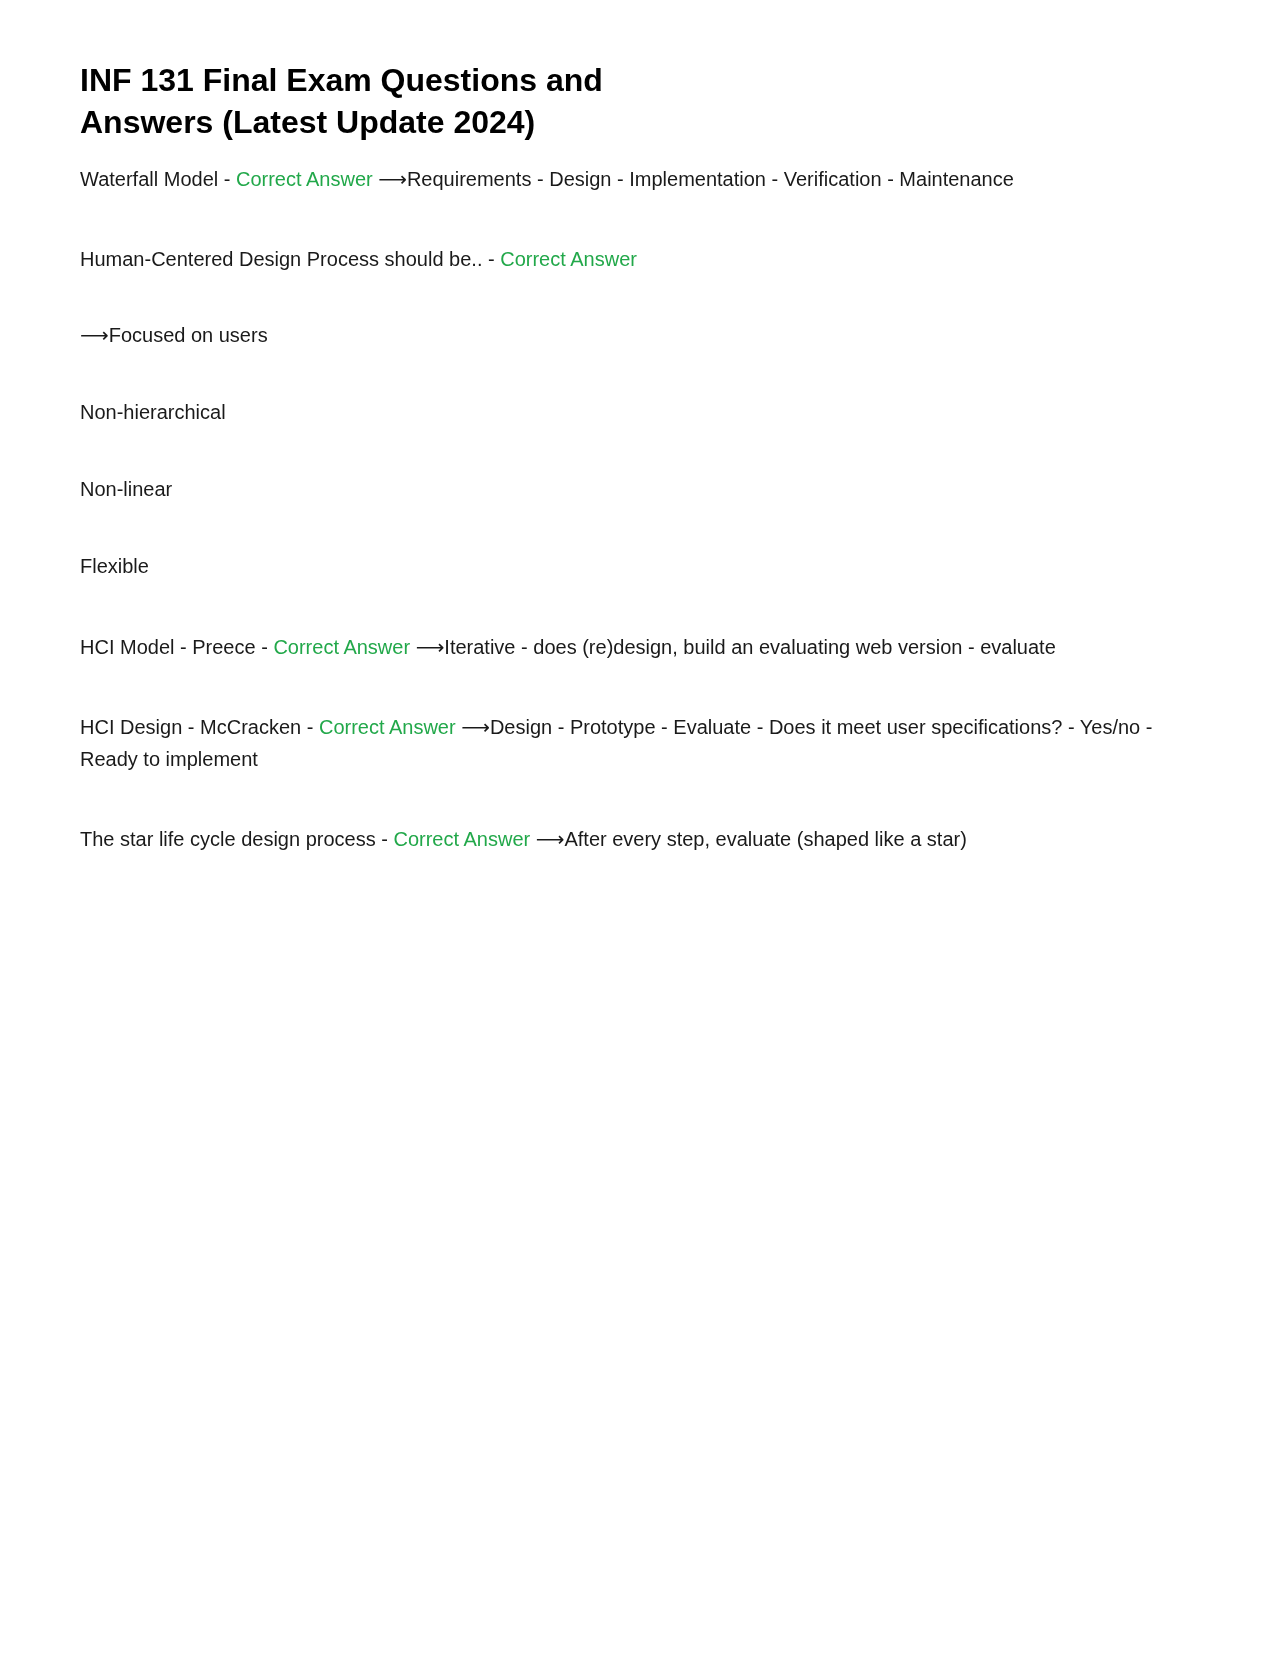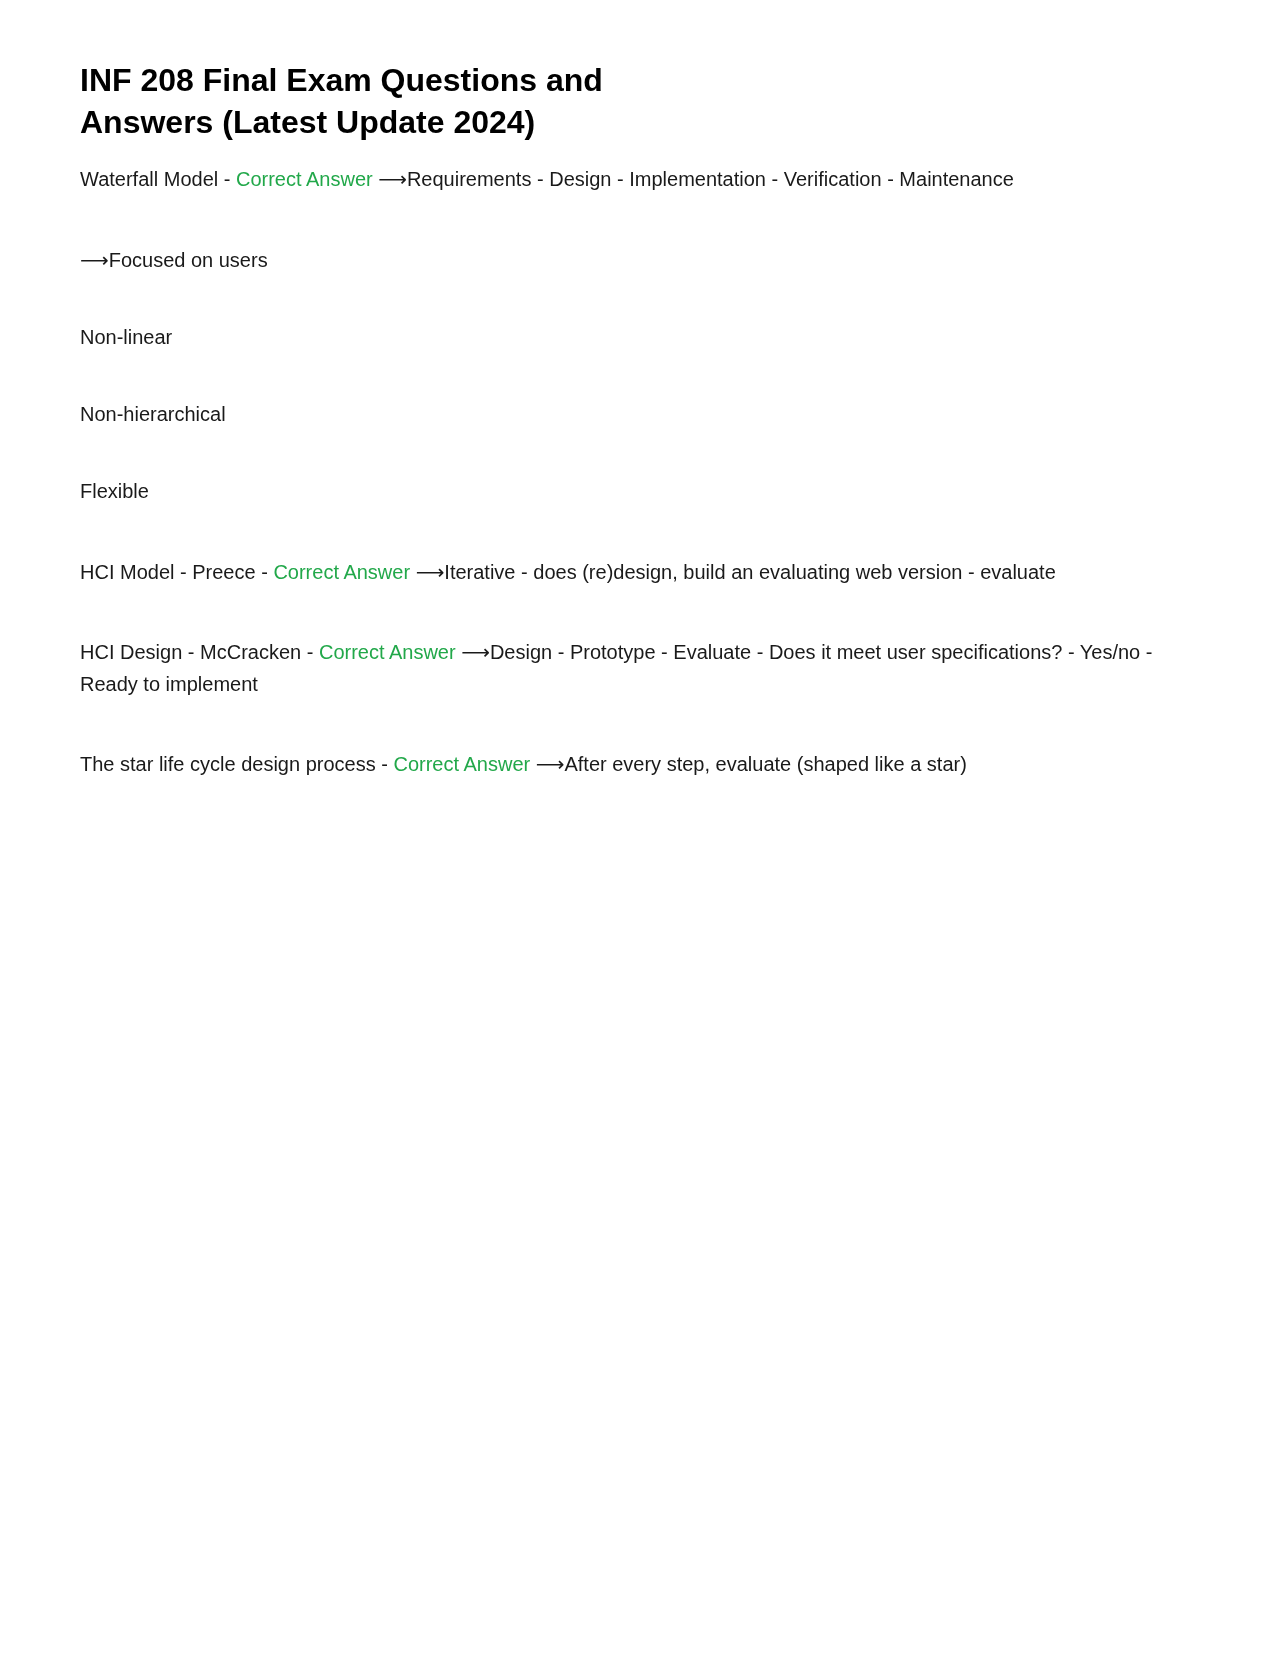--- a/index.html
+++ b/index.html
@@ -52,35 +52,38 @@
       color: #1a1a1a;
       line-height: 1.7;
       margin-bottom: 2px;
       margin-top: 43px;
     }
   </style>
 </head>
 <body>
 
 <h1 class="page-title">
-  <span>INF 208 Final Exam Questions and</span><br>
+  <span>INF 131 Final Exam Questions and</span><br>
   <span>Answers (Latest Update 2024)</span>
 </h1>
 
 <div class="question-block">
   <p class="question-text">
     <span>Waterfall Model - </span><span class="correct-answer-label">Correct Answer</span> <span>⟶</span><span>Requirements - Design - Implementation - Verification - Maintenance</span>
   </p>
 </div>
 
 <div class="question-block">
+  <p class="question-text">
+    <span>Human-Centered Design Process should be.. - </span><span class="correct-answer-label">Correct Answer</span>
+  </p>
   <ul class="answer-list">
     <li>⟶Focused on users</li>
+    <li>Non-hierarchical</li>
     <li>Non-linear</li>
-    <li>Non-hierarchical</li>
     <li>Flexible</li>
   </ul>
 </div>
 
 <div class="question-block">
   <p class="question-text">
     <span>HCI Model - Preece - </span><span class="correct-answer-label">Correct Answer</span> <span>⟶</span><span>Iterative - does (re)design, build an evaluating web version - evaluate</span>
   </p>
 </div>
 

